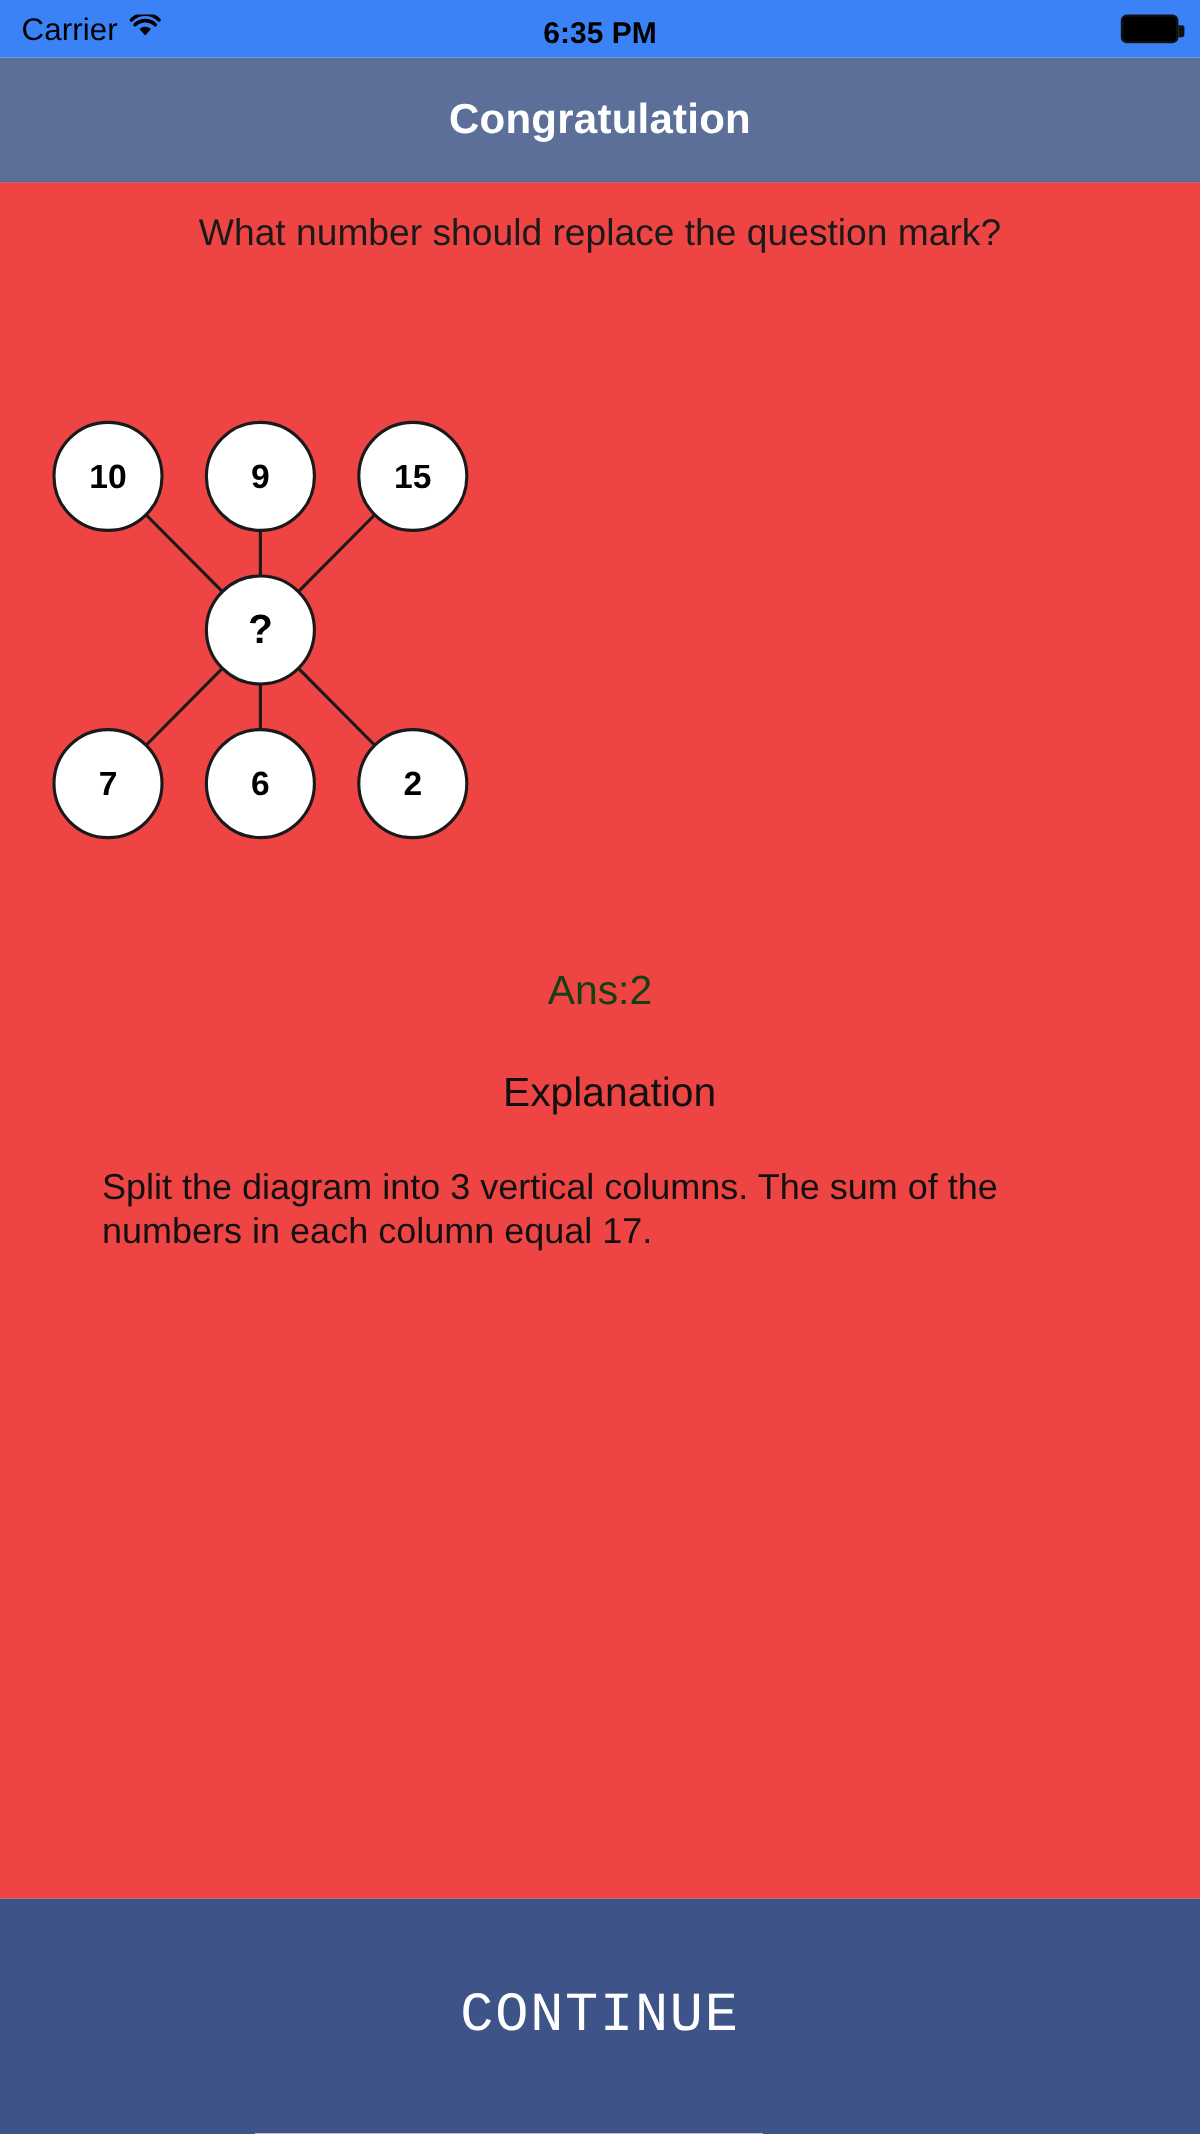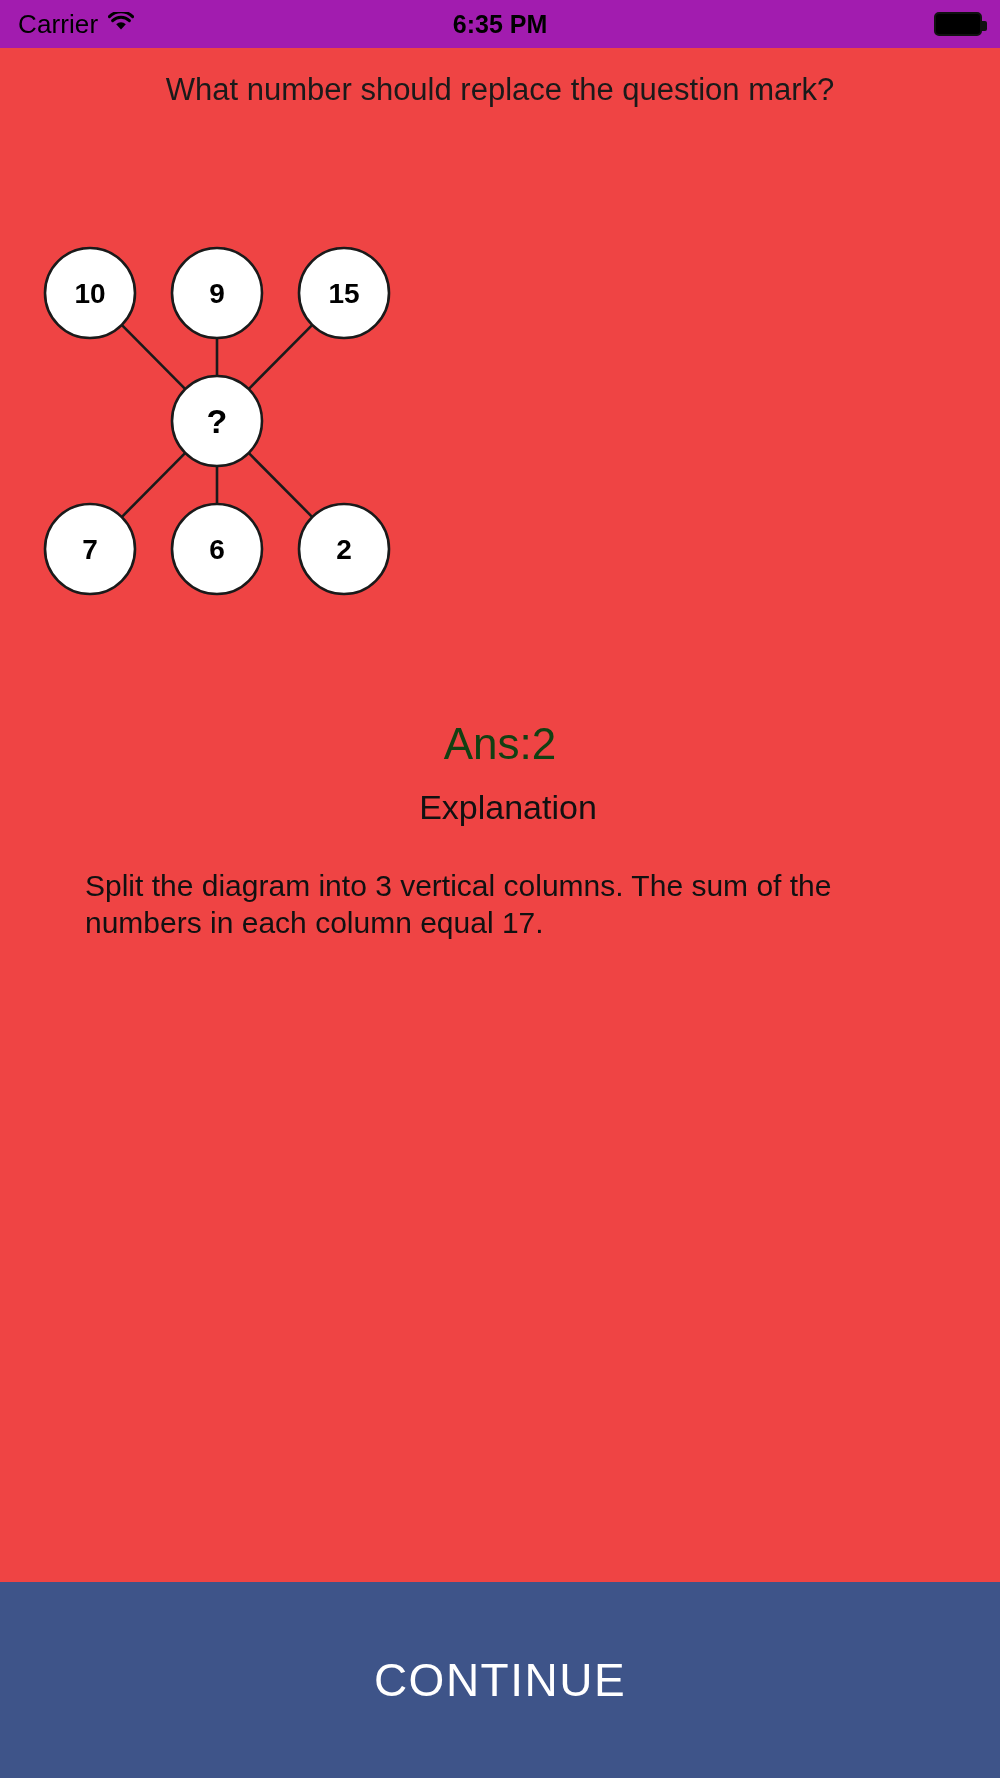--- a/index.html
+++ b/index.html
@@ -17,24 +17,23 @@
     width: 1000px;
     height: 1778px;
     background: #ffffff;
     display: flex;
     flex-direction: column;
   }
 
   
   .status-bar {
     height: 48px;
-    background: #a21caf;
-    display: flex;
-    align-items: center;
-    padding: 0 18px;
+    background: #3b82f6;
+    display: flex;
+    padding: 14px 18px;
     flex: 0 0 auto;
     position: relative;
   }
   .status-left {
     display: flex;
     align-items: center;
     gap: 10px;
   }
   .carrier-label {
     font-size: 26px;
@@ -118,23 +117,22 @@
     right: 0;
     display: flex;
     justify-content: flex-start;
   }
 
   .ans-text {
     position: absolute;
     top: 655px;
     left: 0; right: 0;
     text-align: center;
-    font-size: 44px;
+    font-size: 34px;
     color: #124012;
-    margin-top: 16px;
   }
 
   .explanation-heading {
     position: absolute;
     top: 740px;
     left: 16px; right: 0;
     text-align: center;
     font-size: 34px;
     color: #111111;
   }
@@ -159,21 +157,21 @@
     align-items: center;
     justify-content: center;
     cursor: pointer;
     border: none;
     width: 100%;
   }
   .continue-label {
     color: #ffffff;
     font-size: 46px;
     letter-spacing: 1.5px;
-    font-family: Liberation Sans, sans-serif;
+    font-family: Liberation Mono, monospace;
   }
 
   .node-text {
     font-family: "Liberation Sans", sans-serif;
     font-weight: bold;
     font-size: 28px;
     fill: #000000;
   }
   .node-text.qmark {
     font-size: 34px;
@@ -194,20 +192,23 @@
           <path d="M1.4 4.6 A16.6 16.6 0 0 1 24.6 4.6" stroke="#000" stroke-width="3" fill="none" stroke-linecap="round"></path>
         </svg>
       </span>
     </div>
     <div class="status-time">6:35 PM</div>
     <div class="status-right">
       <span class="battery"></span>
     </div>
   </div>
 
+  <div class="nav-bar">
+    <div class="nav-title">Congratulation</div>
+  </div>
 
   <div class="content">
 
     <div class="question-text">What number should replace the question mark?</div>
 
     <div class="puzzle-wrap">
       <svg id="puzzle-svg" width="434" height="396" viewBox="0 0 434 396">
           <line x1="121.69477789246216" y1="101.94434307271777" x2="185.30522210753784" y2="166.05565692728223" stroke="#1a1a1a" stroke-width="2.6"></line>
           <line x1="217" y1="115" x2="217" y2="153" stroke="#1a1a1a" stroke-width="2.6"></line>
           <line x1="312.3052221075378" y1="101.94434307271777" x2="248.69477789246216" y2="166.05565692728223" stroke="#1a1a1a" stroke-width="2.6"></line>

